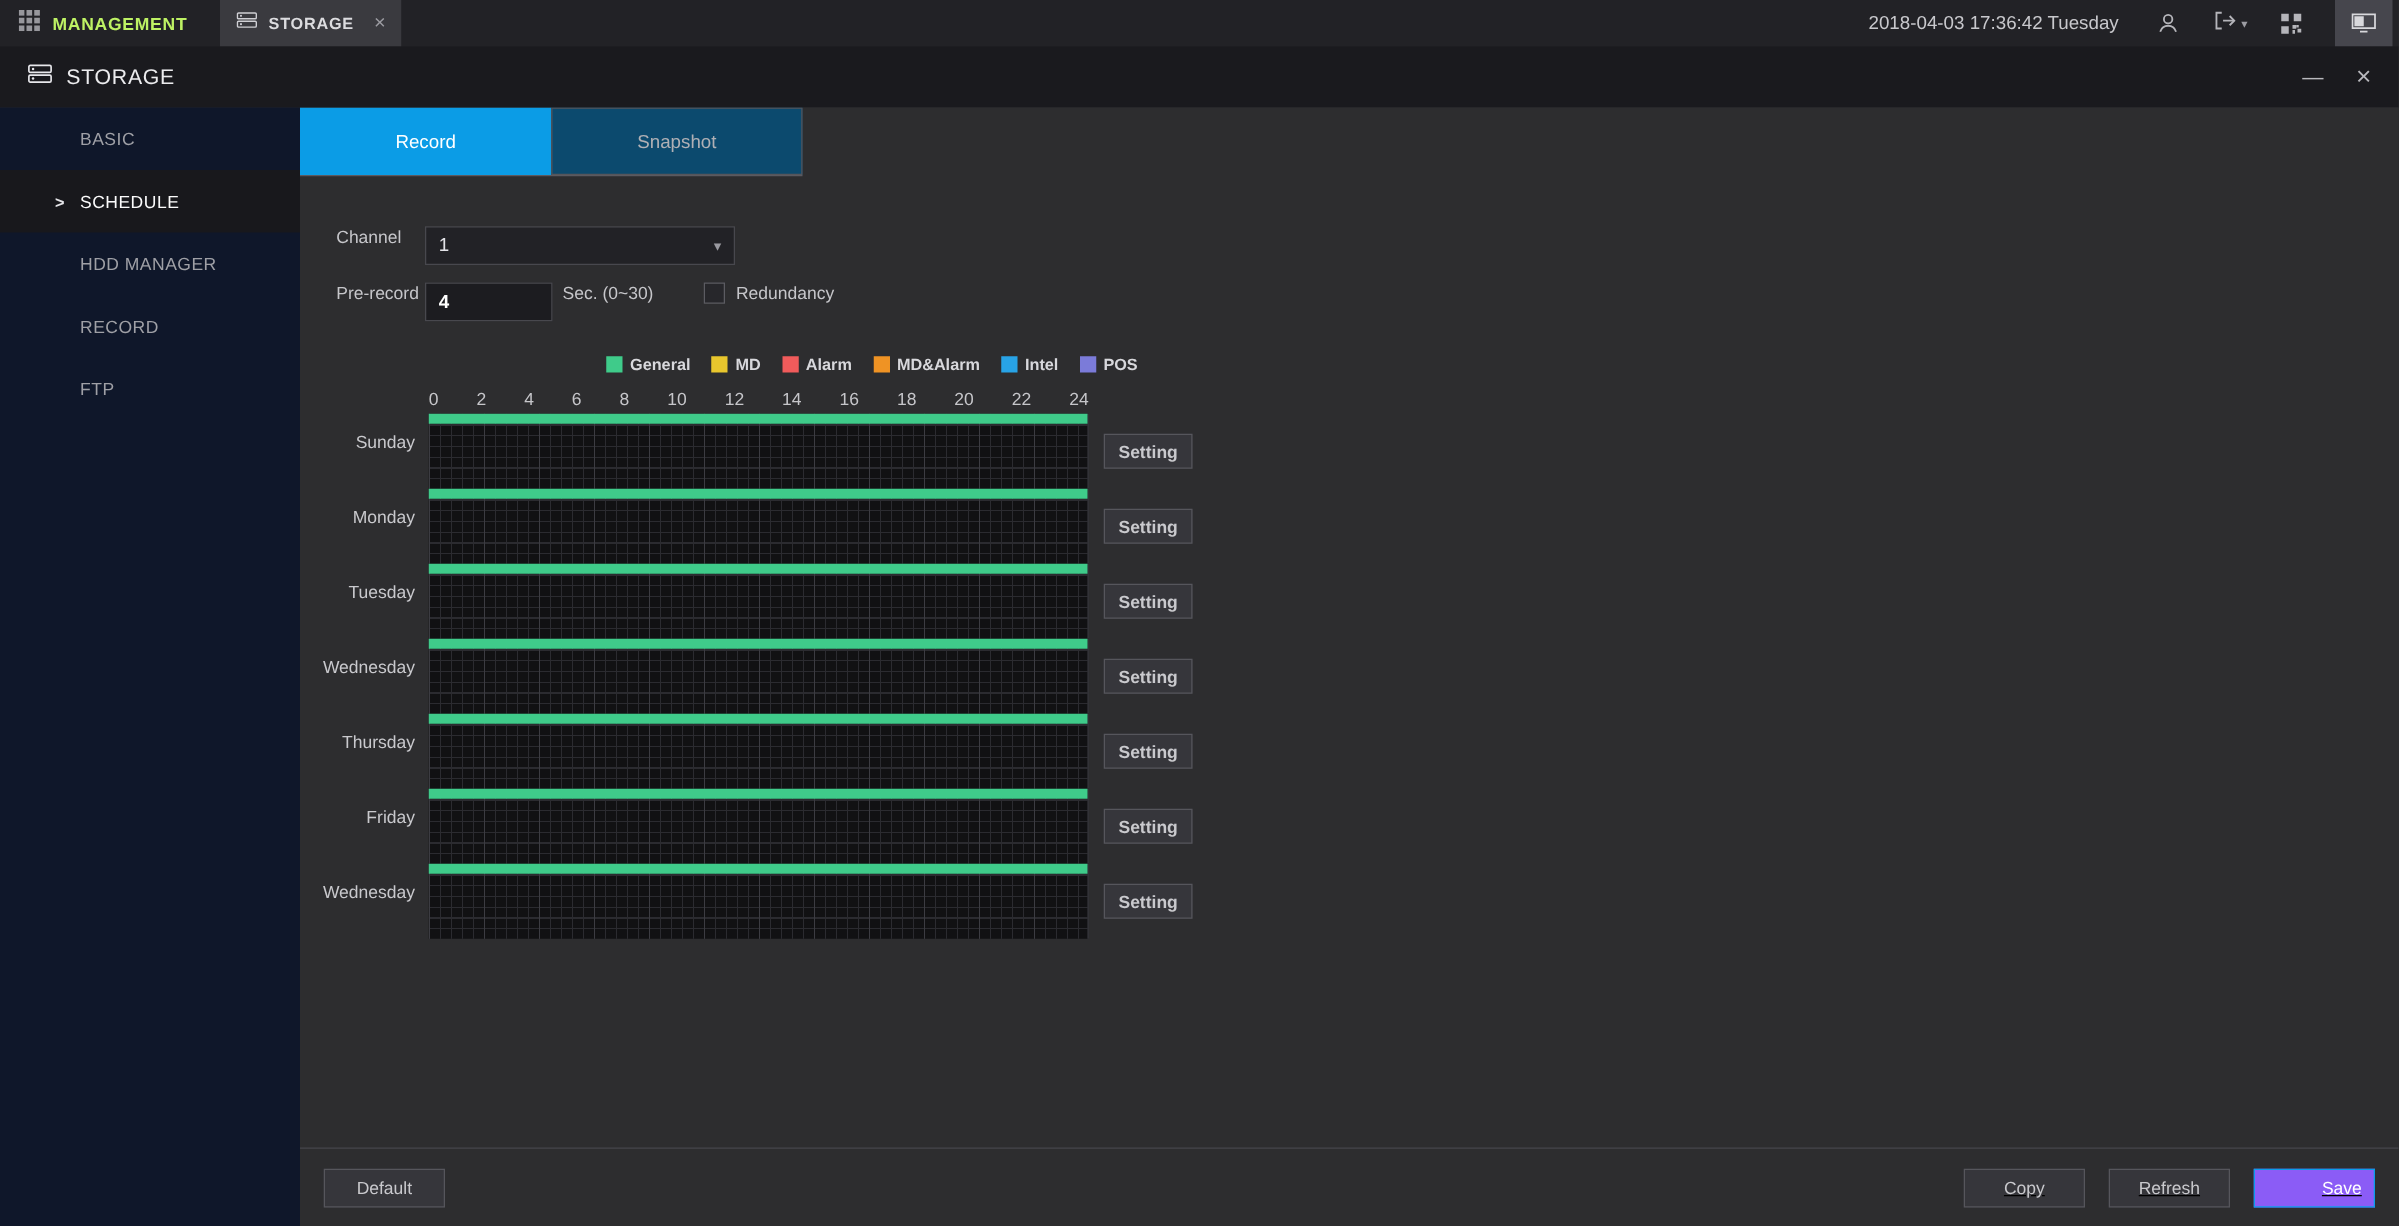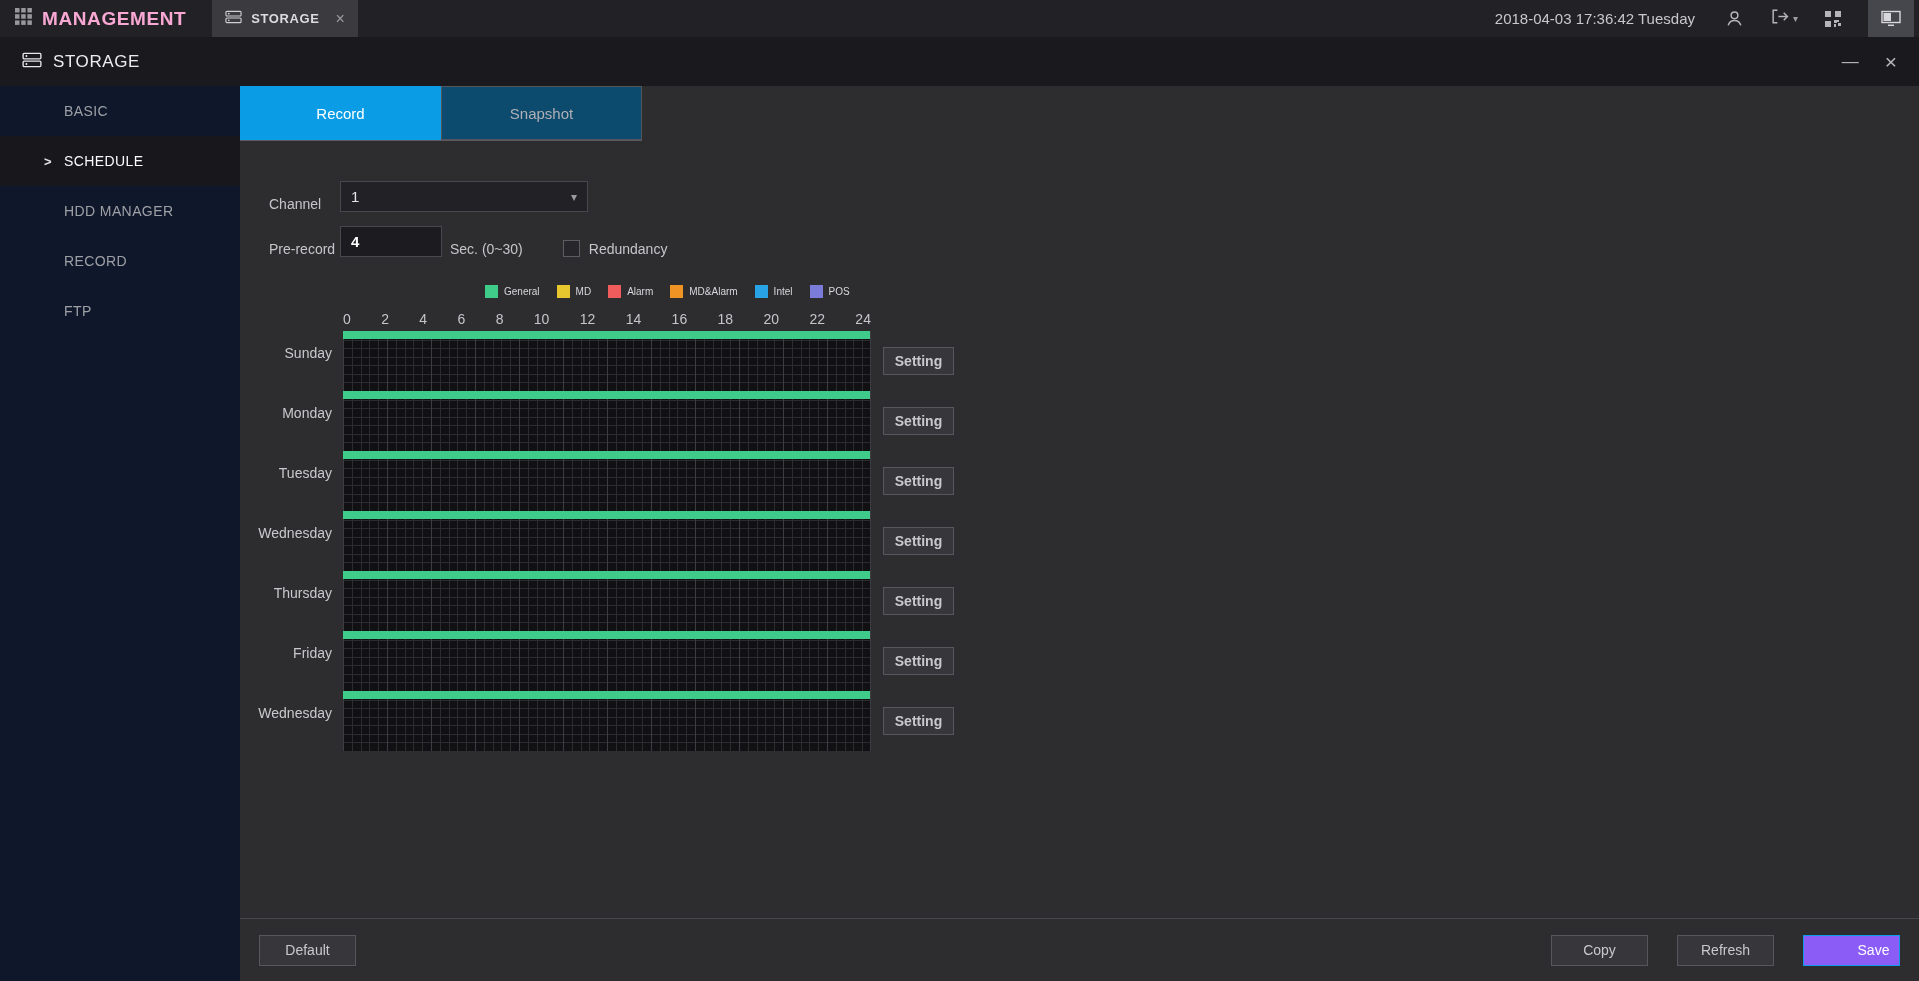--- a/index.html
+++ b/index.html
@@ -3,21 +3,21 @@
 <meta charset="utf-8">
 <style>
   * { margin: 0; padding: 0; box-sizing: border-box; }
   html, body { width: 1919px; height: 981px; overflow: hidden; }
   body { font-family: "Liberation Sans", sans-serif; background: #2d2d2f; cursor: default; }
   [data-interactable="true"] { cursor: pointer; }
 
   
   .topbar { height: 37px; background: #222226; display: flex; align-items: stretch; }
   .mgmt-tab { display: flex; align-items: center; gap: 10px; padding: 0 26px 0 15px; }
-  .mgmt-label { color: #f9a8d4; font-size: 19px; font-weight: bold; letter-spacing: .6px; }
+  .mgmt-label { color: #bef264; font-size: 14px; font-weight: bold; letter-spacing: .6px; }
   .storage-top-tab { display: flex; align-items: center; gap: 9px; padding: 0 13px; background: #3a3a3f; }
   .storage-top-label { color: #dcdcdf; font-size: 13px; font-weight: bold; letter-spacing: .6px; }
   .tab-close { color: #9c9ca2; font-size: 16px; margin-left: 7px; line-height: 1; }
   .topbar-right { margin-left: auto; display: flex; align-items: center; }
   .datetime { color: #c8c8cc; font-size: 15px; margin-right: 30px; }
   .topbar-icon { display: flex; align-items: center; margin-right: 26px; }
   .logout-wrap { display: flex; align-items: center; gap: 4px; margin-right: 26px; }
   .caret { color: #9c9ca2; font-size: 10px; }
   .screen-box { width: 46px; align-self: stretch; background: #46464d; display: flex; align-items: center; justify-content: center; margin-right: 5px; }
 
@@ -36,35 +36,35 @@
   .content { flex: 1; background: #2d2d2f; position: relative; overflow: hidden; }
 
   
   .tab-strip { display: flex; width: max-content; box-shadow: 0 1px 0 0 #5a5a60; }
   .tab { width: 201px; height: 54px; display: flex; align-items: center; justify-content: center; font-size: 15px; }
   .tab.active { background: #0b9ce6; color: #ffffff; }
   .tab.inactive { background: #0c4a6e; color: #b0b0b5; border: 1px solid #55555b; }
 
   
   .form { margin: 41px 0 0 29px; }
-  .form-row { display: flex; align-items: flex-end; height: 31px; }
+  .form-row { display: flex; align-items: flex-start; height: 31px; }
   .row-channel { margin-bottom: 14px; }
   .form-label { width: 71px; color: #c6c6ca; font-size: 14px; }
   .select { width: 248px; height: 31px; background: #222226; border: 1px solid #48484e; position: relative; display: flex; align-items: center; padding-left: 10px; color: #e4e4e8; font-size: 15px; }
   .select-caret { position: absolute; right: 10px; color: #9a9aa0; font-size: 12px; }
   .text-input { width: 102px; height: 31px; background: #1c1c20; border: 1px solid #48484e; color: #ffffff; font-size: 15px; font-weight: bold; padding-left: 10px; font-family: "Liberation Sans", sans-serif; outline: none; }
   .unit { color: #c6c6ca; font-size: 14px; margin-left: 8px; }
   .checkbox { width: 17px; height: 17px; border: 1px solid #5c5c62; background: #27272b; margin-left: 40px; flex: 0 0 17px; }
   .check-label { color: #c6c6ca; font-size: 14px; margin-left: 9px; }
 
   
   .legend { display: flex; align-items: center; gap: 17px; margin: 27px 0 0 245px; height: 14px; }
   .legend-item { display: flex; align-items: center; gap: 6px; }
   .legend-swatch { width: 13px; height: 13px; }
-  .legend-label { color: #d8d8dc; font-size: 10px; }
+  .legend-label { color: #d8d8dc; font-size: 13px; font-weight: bold; }
 
   
   .schedule { margin-top: 13px; }
   .hours-row { display: flex; justify-content: space-between; width: 528px; margin-left: 103px; color: #c6c6ca; font-size: 14px; height: 17px; margin-bottom: 3px; }
   .day-row { display: flex; height: 60px; }
   .day-label { width: 103px; text-align: right; padding: 14px 11px 0 0; color: #c9c9cd; font-size: 14px; }
   .day-grid { width: 528px; height: 60px; position: relative; flex: 0 0 528px;
     background-color: #111113;
     border-right: 1px solid #3c3c42;
     background-image:
@@ -75,21 +75,21 @@
   .day-bar { position: absolute; top: 0; height: 8px; }
   .day-setting { display: flex; align-items: center; margin-left: 12px; }
 
   
   .btn { background: #36363b; border: 1px solid #56565c; color: #c9c9cd; font-size: 14px; display: flex; align-items: center; justify-content: center; font-family: "Liberation Sans", sans-serif; }
   .setting-btn { width: 71px; height: 28px; font-weight: bold; }
   .btn.primary { background: #8b5cf6; border-color: #0b9ceb; color: #ffffff; padding-left: 44px; }
 
   
   .footer { position: absolute; left: 0; right: 0; bottom: 0; height: 63px; border-top: 1px solid #46464c; display: flex; align-items: center; padding: 0 19px; justify-content: space-between; }
-  .footer-right { margin-left: auto; display: flex; gap: 29px; }
+  .footer-right { margin-left: auto; display: flex; gap: 19px; text-decoration: underline; }
   .footer .btn { width: 97px; height: 31px; }
 </style>
 </head>
 <body>
 
 <div class="topbar" data-interactable="false">
   <div class="mgmt-tab" data-interactable="true">
     <span data-interactable="false">
       <svg width="17" height="17" viewBox="0 0 17 17" fill="#97979c">
           <rect x="0" y="0" width="4.5" height="4.5"></rect>

